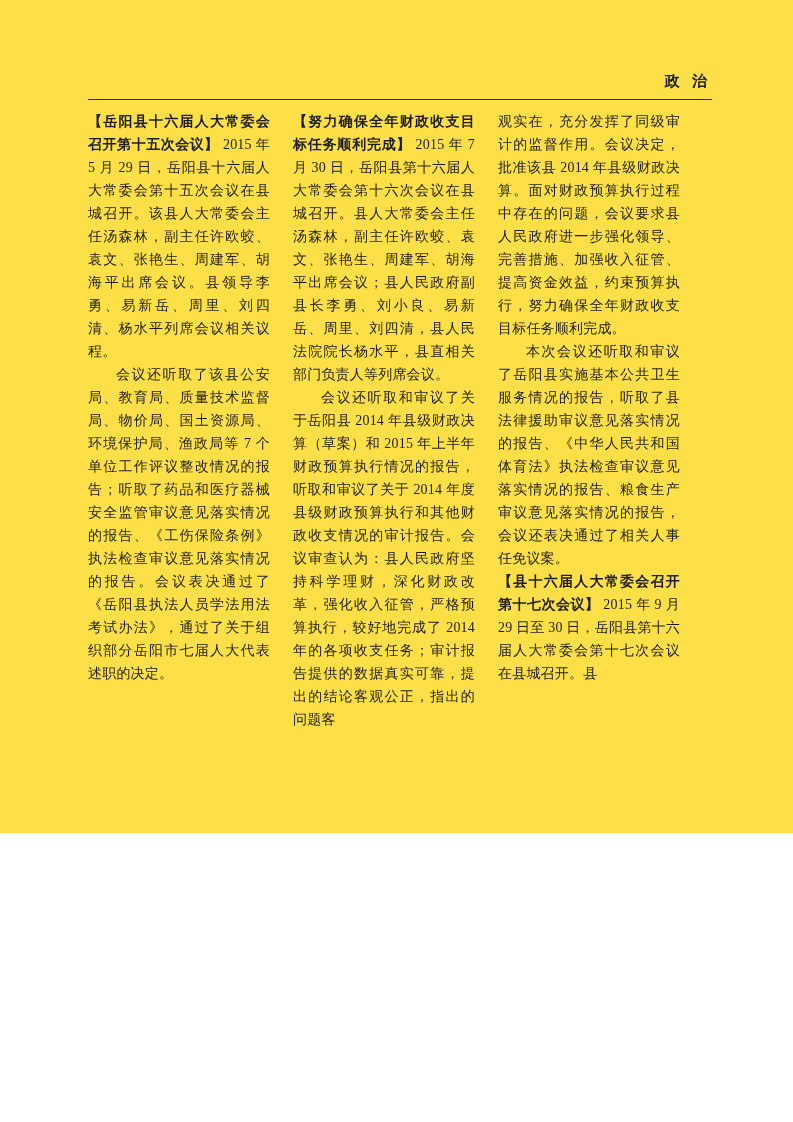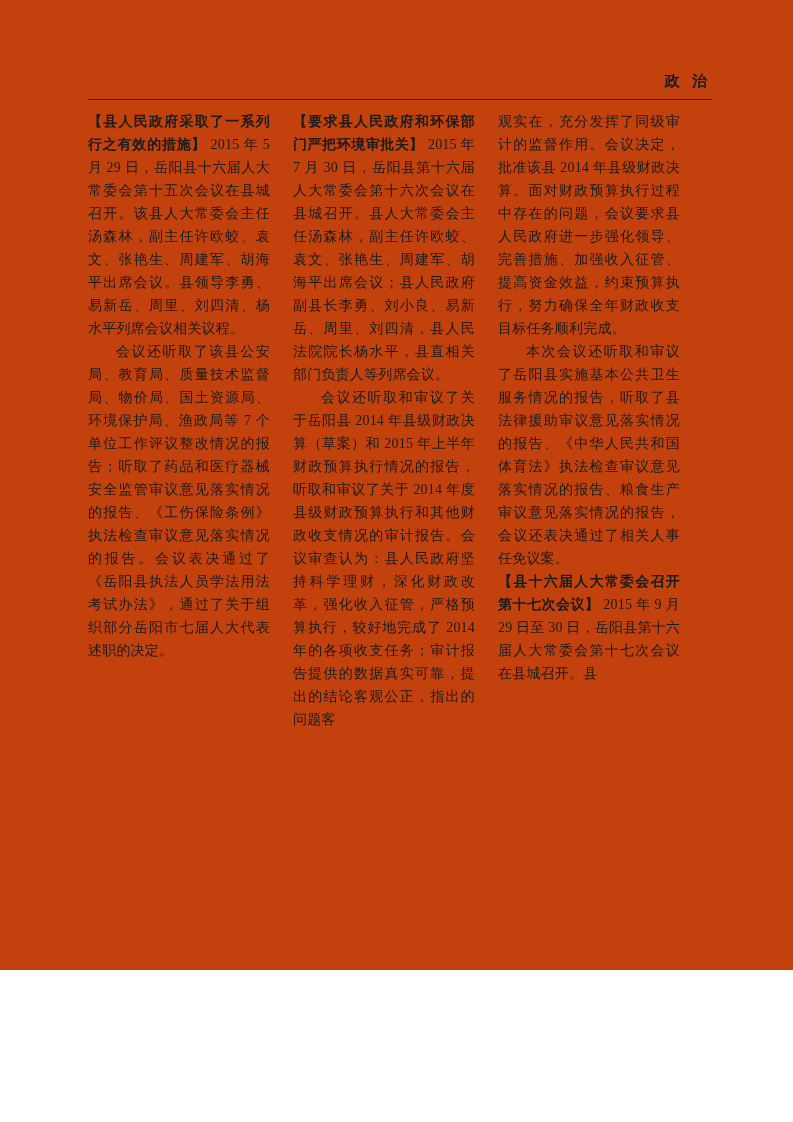--- a/index.html
+++ b/index.html
@@ -9,22 +9,22 @@
   }
   body {
     width: 793px;
     height: 1122px;
     font-family: "Liberation Serif", serif;
     color: #1c1c1c;
   }
   .page {
     position: relative;
     width: 793px;
-    height: 970px;
-    background: #c2410c;
+    height: 833px;
+    background: #fde047;
     overflow: hidden;
   }
   .header {
     position: absolute;
     top: 72px;
     right: 82px;
     font-size: 15px;
     font-weight: bold;
     letter-spacing: 4px;
     font-family: "Liberation Sans", sans-serif;
@@ -78,25 +78,25 @@
 <div class="page">
 
   <div class="header">
     <span>政 治</span>
   </div>
 
   <div class="header-rule"></div>
 
   <div class="columns">
     <div class="column">
-        <p class="para"><span class="lead">【县人民政府采取了一系列行之有效的措施】</span> 2015 年 5 月 29 日，岳阳县十六届人大常委会第十五次会议在县城召开。该县人大常委会主任汤森林，副主任许欧蛟、袁文、张艳生、周建军、胡海平出席会议。县领导李勇、易新岳、周里、刘四清、杨水平列席会议相关议程。</p>
+        <p class="para"><span class="lead">【岳阳县十六届人大常委会召开第十五次会议】</span> 2015 年 5 月 29 日，岳阳县十六届人大常委会第十五次会议在县城召开。该县人大常委会主任汤森林，副主任许欧蛟、袁文、张艳生、周建军、胡海平出席会议。县领导李勇、易新岳、周里、刘四清、杨水平列席会议相关议程。</p>
         <p class="para indent">会议还听取了该县公安局、教育局、质量技术监督局、物价局、国土资源局、环境保护局、渔政局等 7 个单位工作评议整改情况的报告；听取了药品和医疗器械安全监管审议意见落实情况的报告、《工伤保险条例》执法检查审议意见落实情况的报告。会议表决通过了《岳阳县执法人员学法用法考试办法》，通过了关于组织部分岳阳市七届人大代表述职的决定。</p>
       </div>
     <div class="column">
-        <p class="para"><span class="lead">【要求县人民政府和环保部门严把环境审批关】</span> 2015 年 7 月 30 日，岳阳县第十六届人大常委会第十六次会议在县城召开。县人大常委会主任汤森林，副主任许欧蛟、袁文、张艳生、周建军、胡海平出席会议；县人民政府副县长李勇、刘小良、易新岳、周里、刘四清，县人民法院院长杨水平，县直相关部门负责人等列席会议。</p>
+        <p class="para"><span class="lead">【努力确保全年财政收支目标任务顺利完成】</span> 2015 年 7 月 30 日，岳阳县第十六届人大常委会第十六次会议在县城召开。县人大常委会主任汤森林，副主任许欧蛟、袁文、张艳生、周建军、胡海平出席会议；县人民政府副县长李勇、刘小良、易新岳、周里、刘四清，县人民法院院长杨水平，县直相关部门负责人等列席会议。</p>
         <p class="para indent">会议还听取和审议了关于岳阳县 2014 年县级财政决算（草案）和 2015 年上半年财政预算执行情况的报告，听取和审议了关于 2014 年度县级财政预算执行和其他财政收支情况的审计报告。会议审查认为：县人民政府坚持科学理财，深化财政改革，强化收入征管，严格预算执行，较好地完成了 2014 年的各项收支任务；审计报告提供的数据真实可靠，提出的结论客观公正，指出的问题客</p>
       </div>
     <div class="column">
         <p class="para">观实在，充分发挥了同级审计的监督作用。会议决定，批准该县 2014 年县级财政决算。面对财政预算执行过程中存在的问题，会议要求县人民政府进一步强化领导、完善措施、加强收入征管、提高资金效益，约束预算执行，努力确保全年财政收支目标任务顺利完成。</p>
         <p class="para indent">本次会议还听取和审议了岳阳县实施基本公共卫生服务情况的报告，听取了县法律援助审议意见落实情况的报告、《中华人民共和国体育法》执法检查审议意见落实情况的报告、粮食生产审议意见落实情况的报告，会议还表决通过了相关人事任免议案。</p>
         <p class="para"><span class="lead">【县十六届人大常委会召开第十七次会议】</span> 2015 年 9 月 29 日至 30 日，岳阳县第十六届人大常委会第十七次会议在县城召开。县</p>
       </div>
   </div>
 
   <div class="footer">

